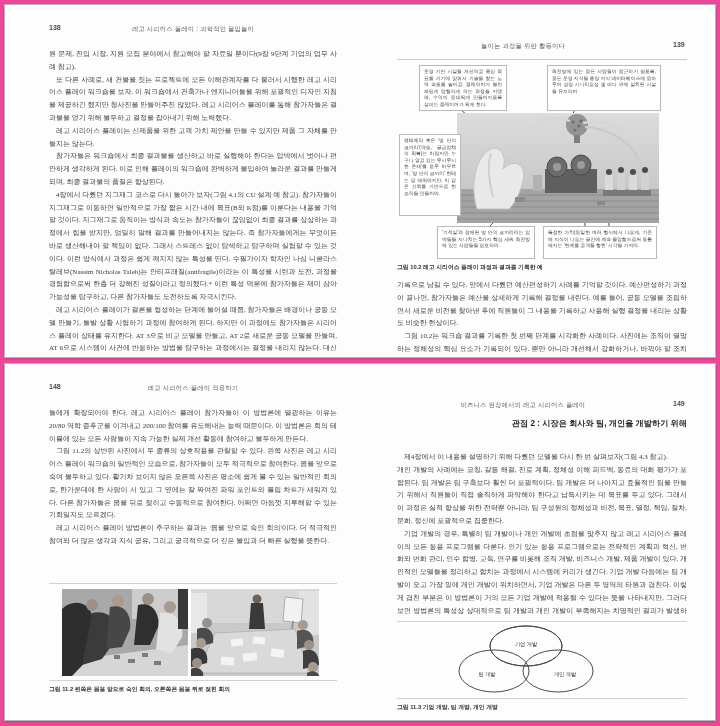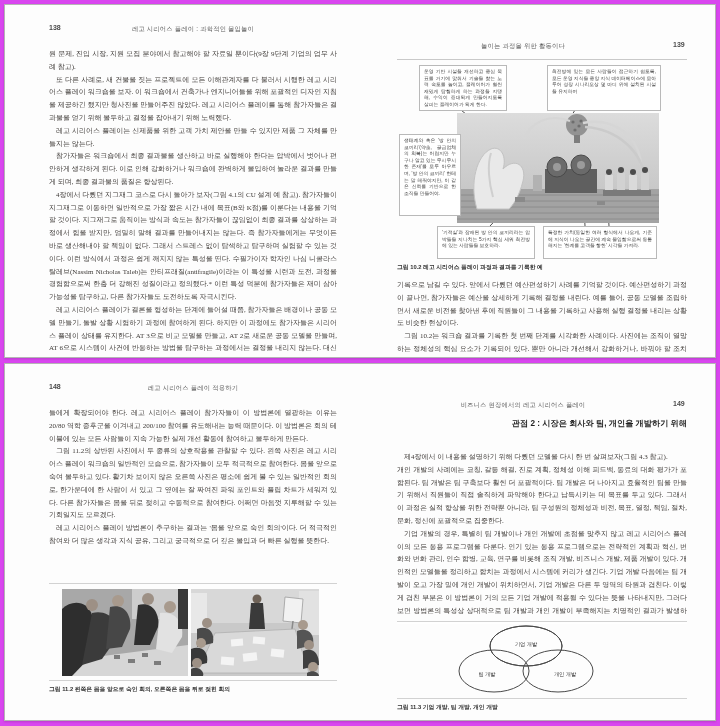--- a/index.html
+++ b/index.html
@@ -1,16 +1,16 @@
 <!DOCTYPE html>
 <html><head>
 <meta charset="utf-8">
 <style>
   html,body{margin:0;padding:0;}
-  .canvas{position:relative;width:720px;height:726px;background:#d946ef;font-family:"Liberation Serif",serif;overflow:hidden;}
+  .canvas{position:relative;width:720px;height:726px;background:#ec4899;font-family:"Liberation Serif",serif;overflow:hidden;}
   .spread{position:absolute;left:4px;width:710px;background:#fdfdfd;border:1px solid #b5b5b5;overflow:hidden;box-shadow:0 1px 2px rgba(0,0,0,.15);}
   #spread-top{top:4px;height:352px;}
   #spread-bottom{top:363px;height:356px;}
   .page{position:absolute;top:0;height:100%;overflow:hidden;}
   .page-left{left:0;width:354px;}
   .page-right{left:354px;width:356px;margin-top:17px;}
   .running-head{position:absolute;top:20px;font-family:"Liberation Sans",sans-serif;font-size:6.3px;color:#5a5a5a;letter-spacing:.2px;}
   .pagenum{position:absolute;top:19px;font-family:"Liberation Sans",sans-serif;font-size:7px;font-weight:bold;color:#4a4a4a;}
   .body-text{position:absolute;font-size:7px;line-height:12.8px;text-align:justify;color:#3e3a37;}
   .body-text p{margin:0;}
@@ -31,21 +31,21 @@
 
   <div class="spread" id="spread-top">
 
     <div class="page page-left">
       <div class="pagenum" style="left:44px;">138</div>
       <div class="running-head" style="left:44px;width:288px;text-align:center;">레고 시리어스 플레이 : 과학적인 몰입놀이</div>
       <div class="body-text" style="left:44px;top:43px;width:288px;">
         <p>원 문제, 진입 시장, 지원 모집 분야에서 참고해야 할 자료일 뿐이다(9장 9단계 기업의 업무 사례 참고).</p>
         <p class="ind">또 다른 사례로, 새 건물을 짓는 프로젝트에 모든 이해관계자를 다 불러서 시행한 레고 시리어스 플레이 워크숍을 보자. 이 워크숍에서 건축가나 엔지니어들을 위해 포괄적인 디자인 지침을 제공하긴 했지만 청사진을 만들어주진 않았다. 레고 시리어스 플레이를 통해 참가자들은 결과물을 얻기 위해 몰두하고 결정을 잡아내기 위해 노력했다.</p>
         <p class="ind">레고 시리어스 플레이는 신제품을 위한 고객 가치 제안을 만들 수 있지만 제품 그 자체를 만들지는 않는다.</p>
-        <p class="ind">참가자들은 워크숍에서 최종 결과물을 생산하고 바로 실행해야 한다는 압박에서 벗어나 편안하게 생각하게 된다. 이로 인해 강화하거나 워크숍에 완벽하게 몰입하여 놀라운 결과를 만들게 되며, 최종 결과물의 품질은 향상된다.</p>
+        <p class="ind">참가자들은 워크숍에서 최종 결과물을 생산하고 바로 실행해야 한다는 압박에서 벗어나 편안하게 생각하게 된다. 이로 인해 플레이의 워크숍에 완벽하게 몰입하여 놀라운 결과를 만들게 되며, 최종 결과물의 품질은 향상된다.</p>
         <p class="ind">4장에서 다뤘던 지그재그 코스로 다시 돌아가 보자(그림 4.1의 CU 설계 예 참고). 참가자들이 지그재그로 이동하면 일반적으로 가장 짧은 시간 내에 목표(B와 K점)를 이룬다는 내용을 기억할 것이다. 지그재그로 움직이는 방식과 속도는 참가자들이 끊임없이 최종 결과를 상상하는 과정에서 힘을 받지만, 엄밀히 말해 결과를 만들어내지는 않는다. 즉 참가자들에게는 무엇이든 바로 생산해내야 할 책임이 없다. 그래서 스트레스 없이 탐색하고 탐구하며 실험할 수 있는 것이다. 이런 방식에서 과정은 쉽게 깨지지 않는 특성을 띤다. 수필가이자 학자인 나심 니콜라스 탈레브(Nassim Nicholas Taleb)는 안티프래질(antifragile)이라는 이 특성을 시련과 도전, 과정을 경험함으로써 한층 더 강해진 성질이라고 정의했다.* 이런 특성 덕분에 참가자들은 재미 삼아 가능성을 탐구하고, 다른 참가자들도 도전하도록 자극시킨다.</p>
         <p class="ind">레고 시리어스 플레이가 결론을 형성하는 단계에 들어설 때쯤, 참가자들은 배경이나 공동 모델 만들기, 돌발 상황 시험하기 과정에 참여하게 된다. 하지만 이 과정에도 참가자들은 시리어스 플레이 상태를 유지한다. AT 3으로 비교 모델을 만들고, AT 2로 새로운 공동 모델을 만들며, AT 6으로 시스템이 사건에 반응하는 방법을 탐구하는 과정에서는 결정을 내리지 않는다. 대신 참가자들은 새 지식을 상상하고 만들어낸다. 놀이가 새로운 상태로 이어지고 결론을 내리게 되면, 과정은 끝나고 참가자들은 그 내용을</p>
       </div>
     </div>
 
     <div class="page page-right">
       <div class="running-head" style="left:38px;width:252px;text-align:center;">놀이는 과정을 위한 활동이다</div>
       <div class="pagenum" style="left:314px;">139</div>
       <div class="head-rule" style="left:38px;top:37px;width:290px;"></div>
 

